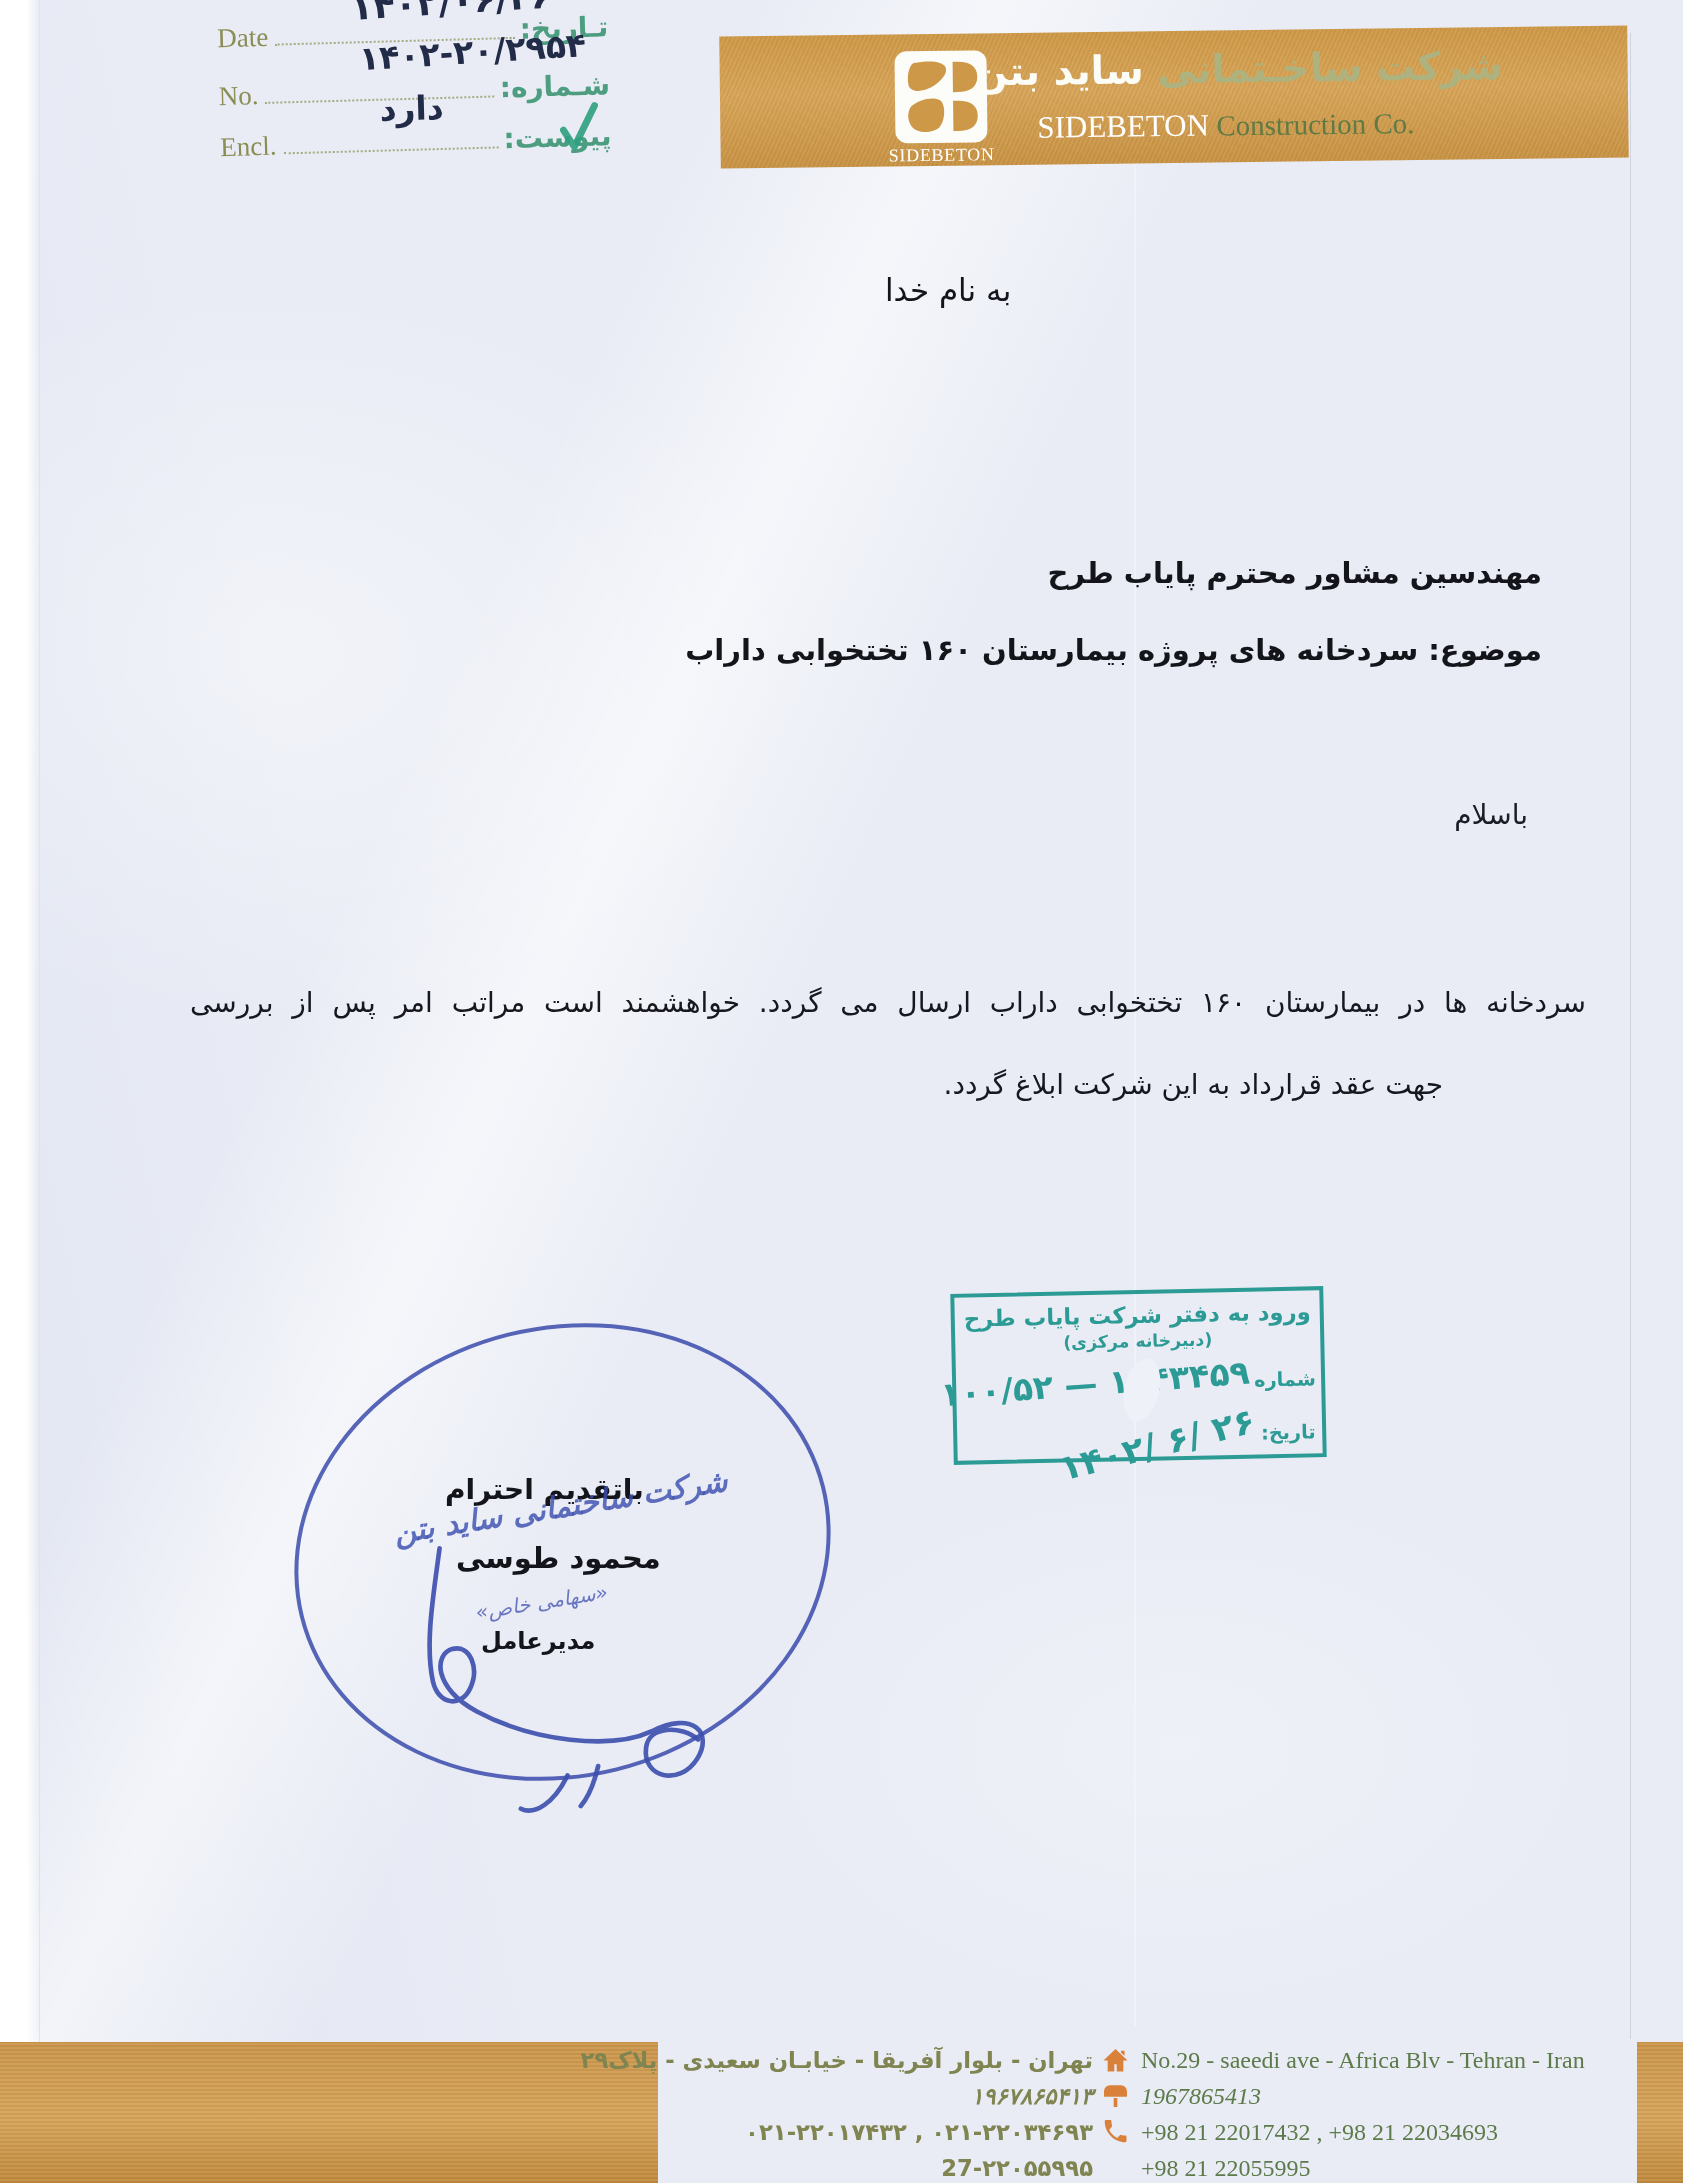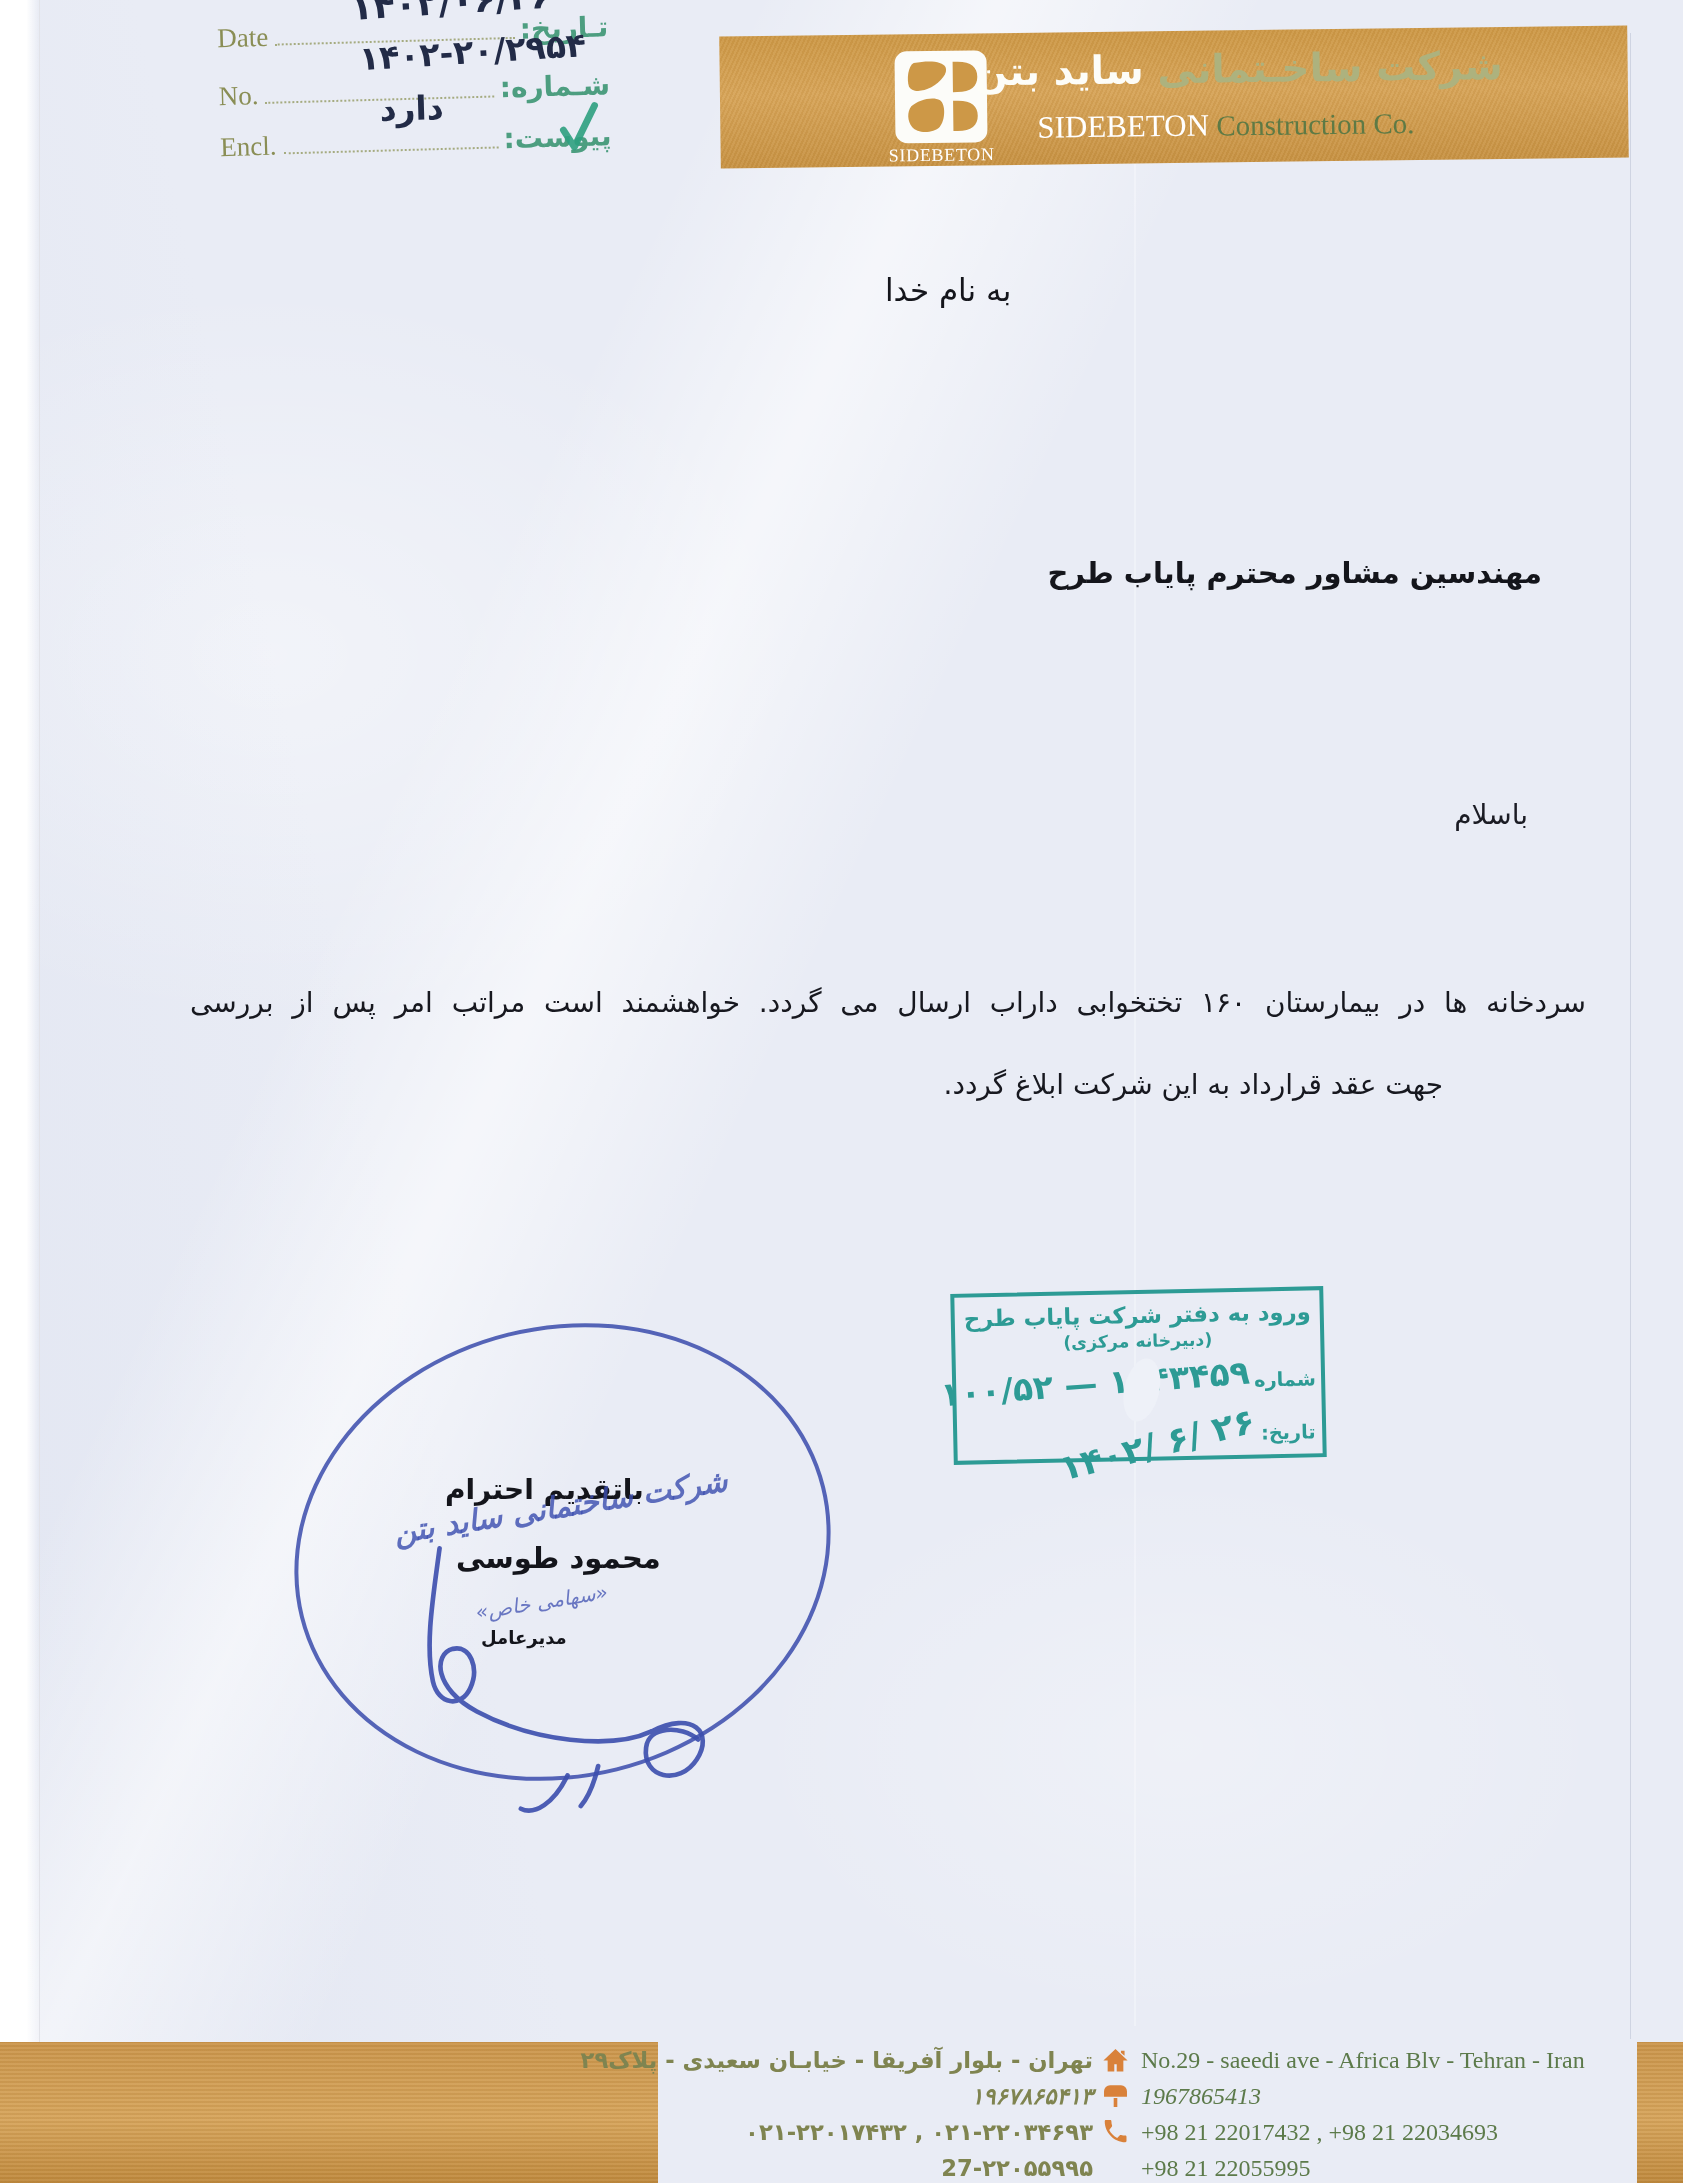--- a/index.html
+++ b/index.html
@@ -93,21 +93,21 @@
   .stamp-date-row .lbl{ font-size:19.3px; font-weight:bold; }
   .stamp-date-val{ direction:ltr; font-size:35px; font-weight:bold; white-space:nowrap;
     transform:rotate(-13deg) translateY(9.3px); margin-right:6.7px; }
 
   
   .closing{ position:absolute; left:445px; top:1473px; direction:rtl;
     font-size:28px; font-weight:bold; color:#14151b; white-space:nowrap; }
   .sig-name{ position:absolute; left:456px; top:1541px; direction:rtl;
     font-size:29px; font-weight:bold; color:#14151b; white-space:nowrap; }
   .sig-role{ position:absolute; left:481px; top:1627px; direction:rtl;
-    font-size:18px; font-weight:bold; color:#14151b; white-space:nowrap; }
+    font-size:24px; font-weight:bold; color:#14151b; white-space:nowrap; }
   .sig-ellipse{ position:absolute; left:292px; top:1326px; width:533px; height:444px;
     border:4px solid rgba(58,75,172,.85); border-radius:50%; transform:rotate(-14deg); }
   .sig-cal1{ position:absolute; left:392px; top:1489px; direction:rtl; white-space:nowrap;
     color:rgba(61,79,176,.82); font-size:30px; font-weight:bold; font-style:italic;
     transform:rotate(-9deg); }
   .sig-cal2{ position:absolute; left:475px; top:1590px; direction:rtl; white-space:nowrap;
     color:rgba(61,79,176,.75); font-size:20px; font-style:italic; transform:rotate(-9deg); }
   .sig-scribble{ position:absolute; left:333px; top:1538px; }
 
   
@@ -175,20 +175,21 @@
       <span> </span>
       <span class="p2">ساید بتن</span>
     </div>
     <div class="company-en">
       <span>SIDEBETON</span><span class="co"> Construction Co.</span>
     </div>
   </div>
 
   <div class="bismillah">به نام خدا</div>
   <div class="addressee">مهندسین مشاور محترم پایاب طرح</div>
+  <div class="subject">موضوع: سردخانه های پروژه بیمارستان ۱۶۰ تختخوابی داراب</div>
   <div class="salutation">باسلام</div>
   <div class="body-line body-l2">سردخانه ها در بیمارستان ۱۶۰ تختخوابی داراب ارسال می گردد. خواهشمند است مراتب امر پس از بررسی</div>
   <div class="body-line body-l3">جهت عقد قرارداد به این شرکت ابلاغ گردد.</div>
 
   <div class="entry-stamp">
     <div class="stamp-title">ورود به دفتر شرکت پایاب طرح</div>
     <div class="stamp-sub">(دبیرخانه مرکزی)</div>
     <div class="stamp-no-row">
       <span class="lbl">شماره</span>
       <span class="stamp-no-val">۱۰۰/۵۲ — ۱۱۴۳۴۵۹</span>

